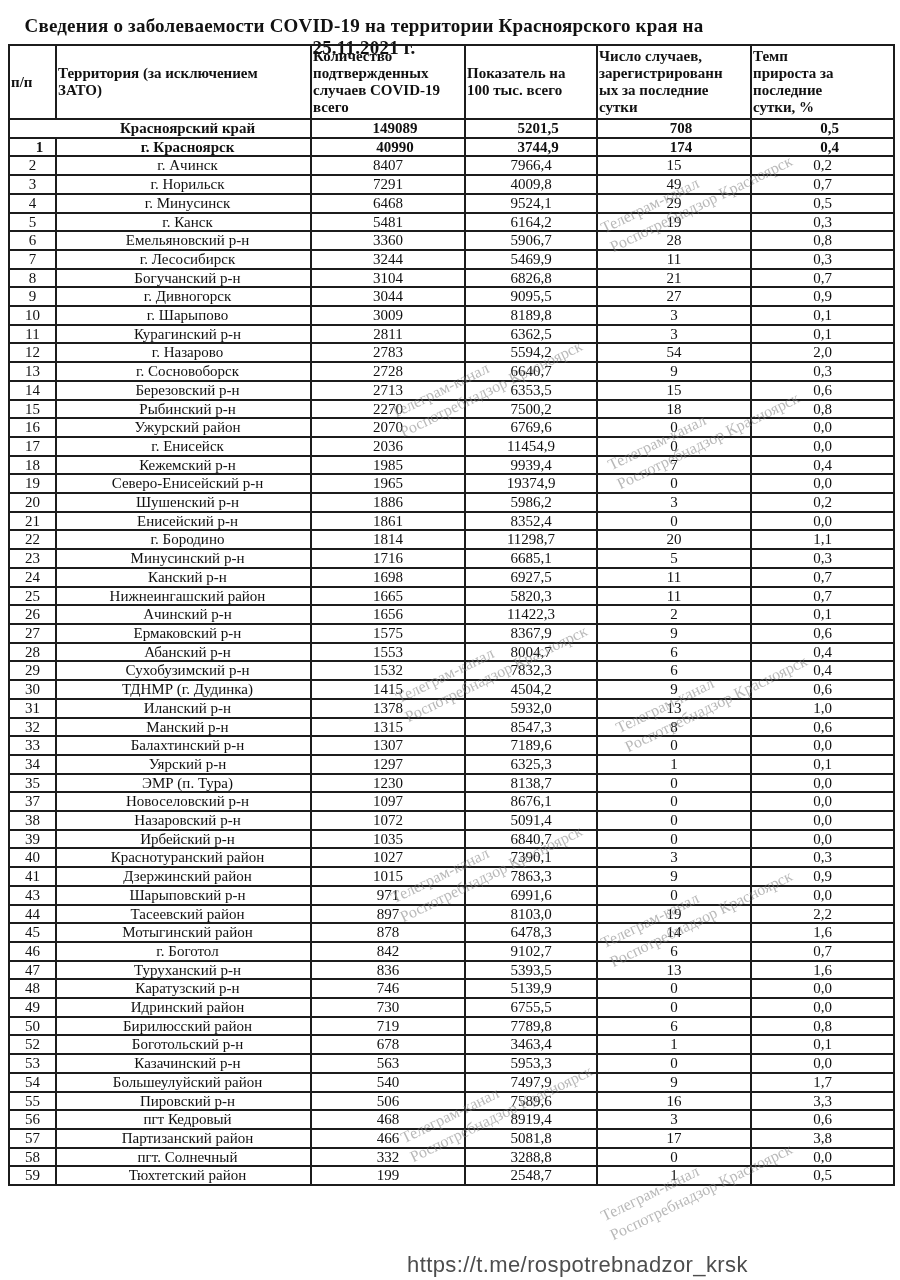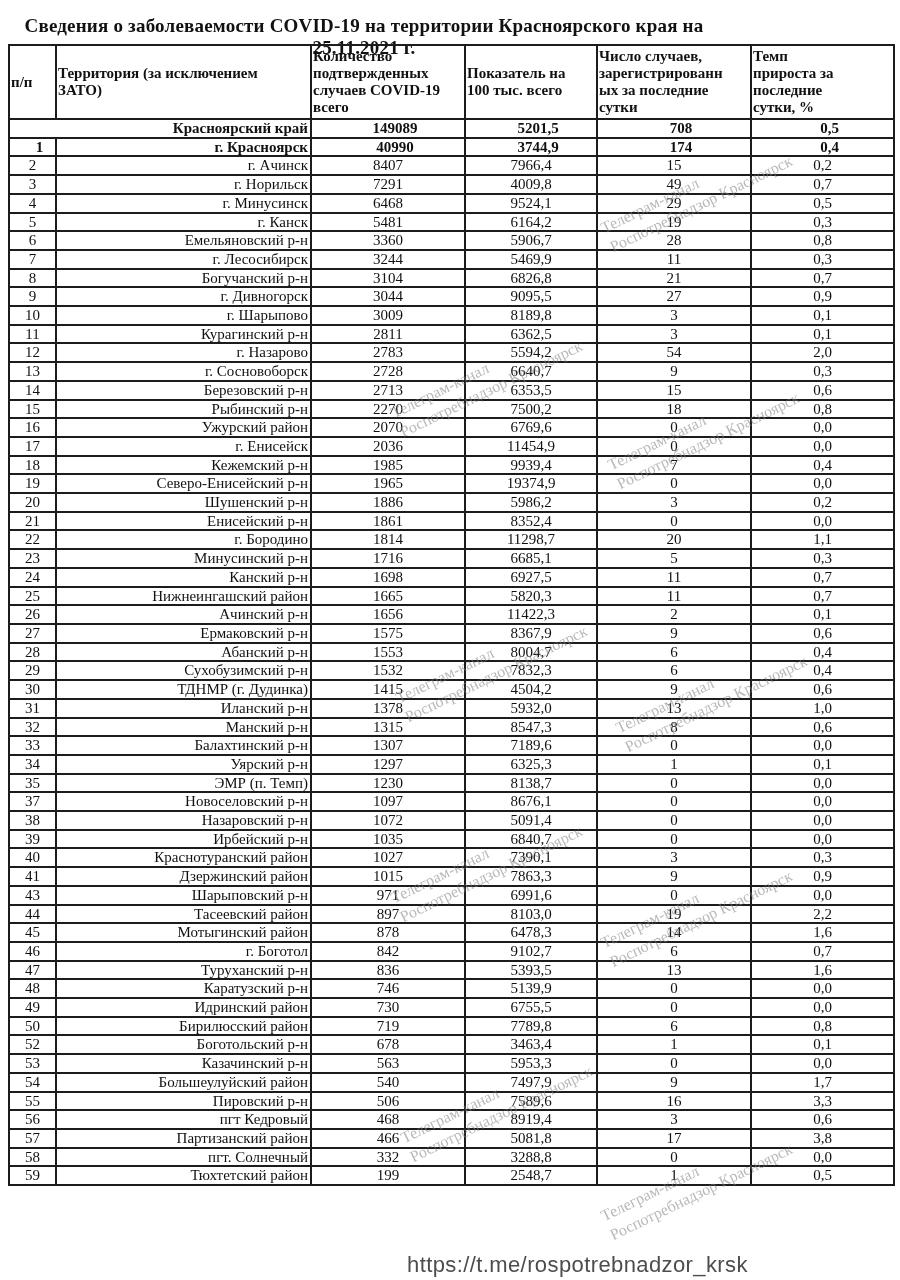--- a/index.html
+++ b/index.html
@@ -43,21 +43,21 @@
   }
   .covid-table td{
     font-size:15px;
     line-height:16.7px;
     height:16.7px;
     text-align:center;
     vertical-align:middle;
     padding:0 2px;
   }
   .covid-table td.c-terr{
-    text-align:right;
+    text-align:center;
     padding-left:10px;
   }
   .covid-table td.summary-terr{
     padding-left:57px;
   }
   tr.bold-row td{font-weight:bold;padding-left:16px;}
   
   .wm{
     position:absolute;
     width:224px;
@@ -391,21 +391,21 @@
       <tr>
         <td>34</td>
         <td class="c-terr">Уярский р-н</td>
         <td>1297</td>
         <td>6325,3</td>
         <td>1</td>
         <td>0,1</td>
       </tr>
       <tr>
         <td>35</td>
-        <td class="c-terr">ЭМР (п. Темп)</td>
+        <td class="c-terr">ЭМР (п. Тура)</td>
         <td>1230</td>
         <td>8138,7</td>
         <td>0</td>
         <td>0,0</td>
       </tr>
       <tr>
         <td>37</td>
         <td class="c-terr">Новоселовский р-н</td>
         <td>1097</td>
         <td>8676,1</td>

